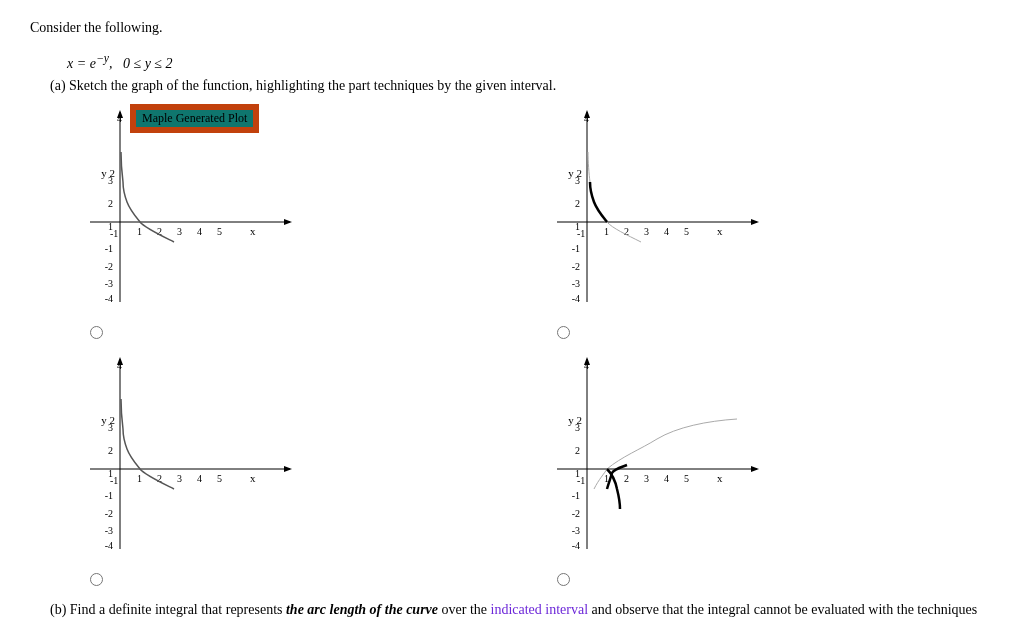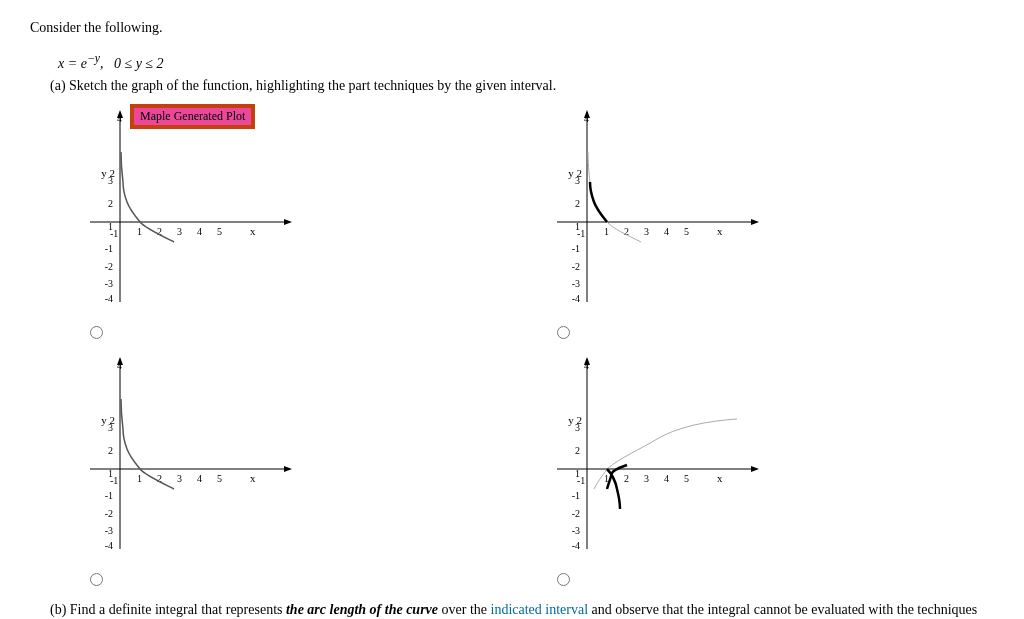--- a/index.html
+++ b/index.html
@@ -6,29 +6,29 @@
     body {
       font-family: "Times New Roman", Times, serif;
       font-size: 14px;
       background: #fff;
       color: #000;
       padding: 20px 30px;
       width: 1024px;
       min-height: 619px;
     }
     .problem-text { margin-bottom: 16px; }
-    .equation-line { margin: 4px 0 6px 28px; font-style: italic; }
+    .equation-line { margin: 4px 0 6px 37px; font-style: italic; }
     .sub-question { margin: 6px 0 10px 20px; }
     .sub-question-text { margin-bottom: 8px; }
     .plot-label-box {
       position: absolute;
       top: 2px;
       left: 50px;
-      background: #ec4899;
-      border: 4px solid #c2410c;
+      background: #0f766e;
+      border: 6px solid #c2410c;
       padding: 1px 6px;
       font-size: 12px;
       z-index: 10;
     }
     .radio-below {
       display: flex;
       align-items: center;
       margin-top: 4px;
       margin-left: 10px;
     }
@@ -208,16 +208,16 @@
       <div class="radio-below">
         <input type="radio" name="answer_a" value="4" style="">
       </div>
     </div>
 
   </div>
 </div>
 
 <div class="sub-question">
   <div class="sub-question-text">
-    (b) Find a definite integral that represents <span style="font-weight:bold;font-style:italic;">the arc length of the curve</span> over the <span style="color:#0369a1;">indicated interval</span> and observe that the integral cannot be evaluated with the techniques studied so far.
+    (b) Find a definite integral that represents <span style="font-weight:bold;font-style:italic;">the arc length of the curve</span> over the <span style="color:#6d28d9;">indicated interval</span> and observe that the integral cannot be evaluated with the techniques studied so far.
   </div>
 
 </div>
 
 </body></html>

